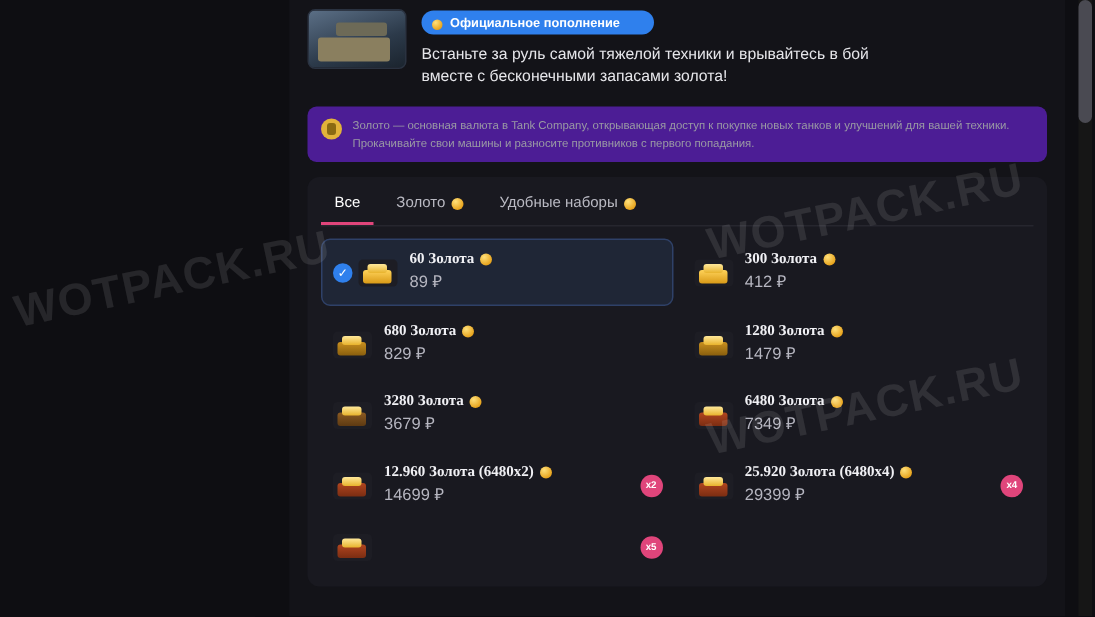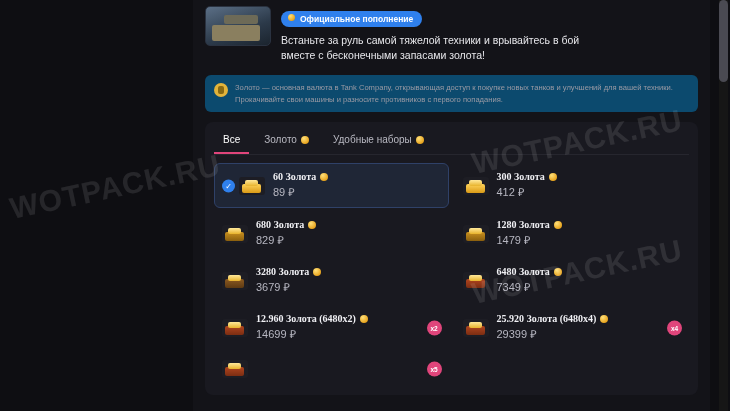--- a/index.html
+++ b/index.html
@@ -84,40 +84,40 @@
     position: absolute; left: 6px; bottom: 4px; width: 48px; height: 16px;
     background: #8a7f5f; border-radius: 2px;
   }
   .banner-thumb:after {
     content: "";
     position: absolute; left: 18px; top: 8px; width: 34px; height: 9px;
     background: #6d6a57; border-radius: 2px;
   }
   .banner-txt { flex: 1 1 auto; padding-top: 1px; }
   .badge-official {
-    display: inline-flex; align-items: flex-start; gap: 5px;
+    display: inline-flex; align-items: flex-end; gap: 5px;
     background: #2f80ed;
     color: #fff;
     font-size: 8.5px;
     font-weight: bold;
     border-radius: 10px;
-    padding: 3px 9px 3px 7px;
+    padding: 3px 23px 3px 7px;
     margin-bottom: 6px;
   }
   .badge-official .coin { font-size: 8px; }
   .banner-desc {
     color: #e6e6ea;
     font-size: 10.5px;
     line-height: 1.45;
     max-width: 330px;
   }
 
   .notice {
     margin: 2px 12px 10px 12px;
-    background: #0c4a6e;
+    background: #4c1d95;
     border-radius: 6px;
     padding: 7px 10px 7px 9px;
     display: flex;
     gap: 7px;
     align-items: flex-start;
   }
   .notice-ico {
     width: 14px; height: 14px; border-radius: 50%;
     background: #e2b33a;
     flex: 0 0 auto;

